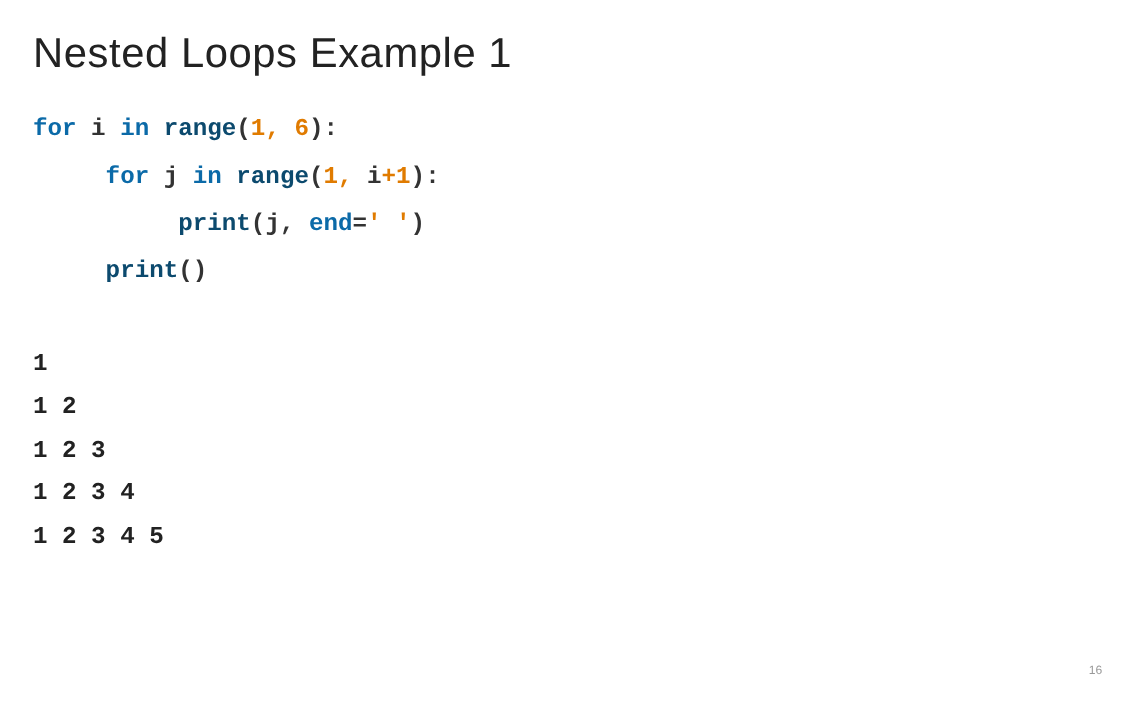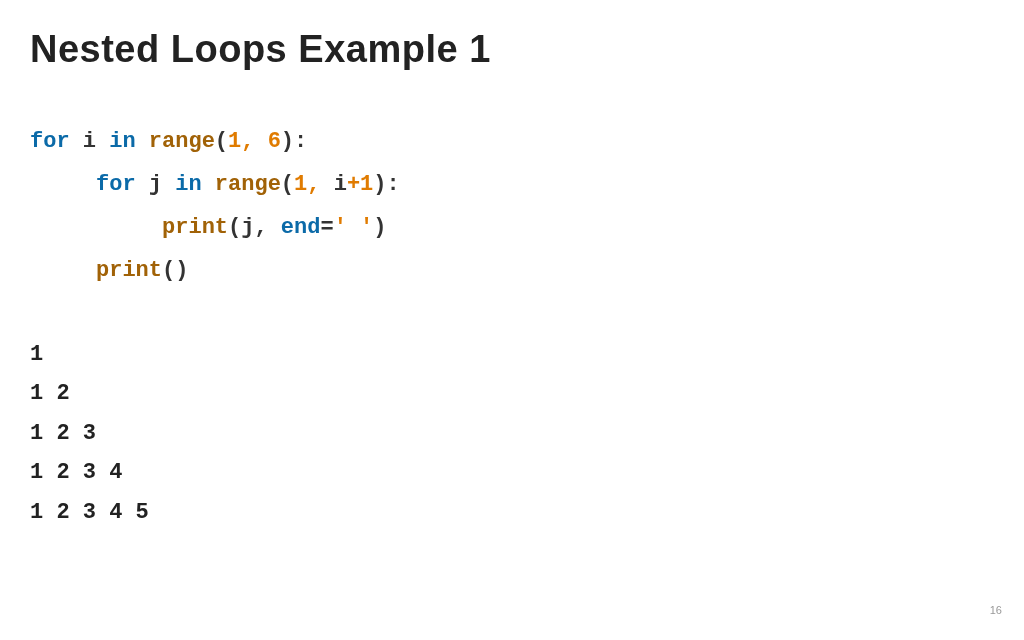--- a/index.html
+++ b/index.html
@@ -10,35 +10,35 @@
     body {
       width: 1024px;
       height: 640px;
       background: #ffffff;
       font-family: "Helvetica Neue", Helvetica, Arial, sans-serif;
       position: relative;
       padding: 28px 30px;
     }
     .title {
       font-size: 38px;
-      font-weight: 700;
+      font-weight: 400;
       color: #222;
       letter-spacing: 0.5px;
-      margin-bottom: 50px;
+      margin-bottom: 26px;
     }
     .code-block {
       font-family: "Menlo", "Consolas", "Courier New", monospace;
       font-size: 22px;
       line-height: 1.95;
       font-weight: bold;
       white-space: pre;
       color: #333;
     }
     .kw { color: #0b6aa8; }
-    .fn { color: #a16207; }
+    .fn { color: #0c4a6e; }
     .num { color: #e07b00; }
     .punct { color: #333; }
     .output-block {
       font-family: "Menlo", "Consolas", "Courier New", monospace;
       font-size: 22px;
       line-height: 1.8;
       font-weight: bold;
       white-space: pre;
       color: #222;
       margin-top: 42px;

